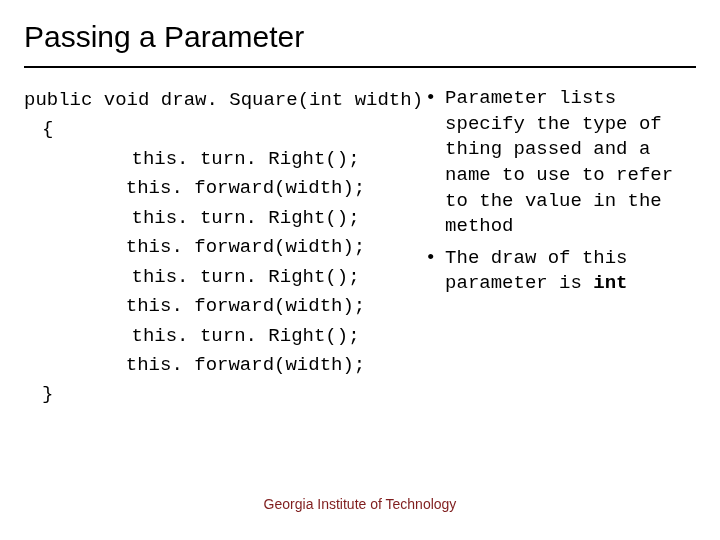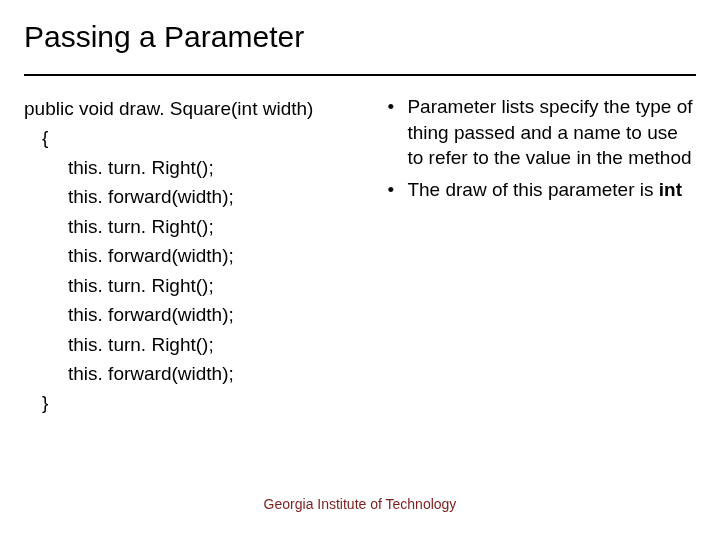--- a/index.html
+++ b/index.html
@@ -11,45 +11,47 @@
       color: #000;
       position: relative;
     }
     .slide {
       padding: 14px 24px 0 24px;
     }
     .title {
       font-size: 30px;
       font-weight: normal;
       color: #000;
-      padding-bottom: 20px;
+      padding-bottom: 12px;
       margin-top: 6px;
     }
     .title-rule {
       border: none;
       border-top: 2px solid #000;
       margin-bottom: 18px;
     }
     .content {
       display: flex;
-      gap: 12px;
+      gap: 0;
+      font-family: Liberation Mono, monospace;
     }
     .left {
       flex: 0 0 52%;
       font-size: 19px;
       line-height: 1.55;
     }
     .left .signature {
       white-space: pre;
     }
     .left .indent1 {
       padding-left: 18px;
     }
     .left .indent2 {
       padding-left: 44px;
+      text-align: center;
     }
     .right {
       flex: 1;
       font-size: 19px;
       line-height: 1.35;
     }
     .right ul {
       list-style: none;
       padding-left: 0;
     }

